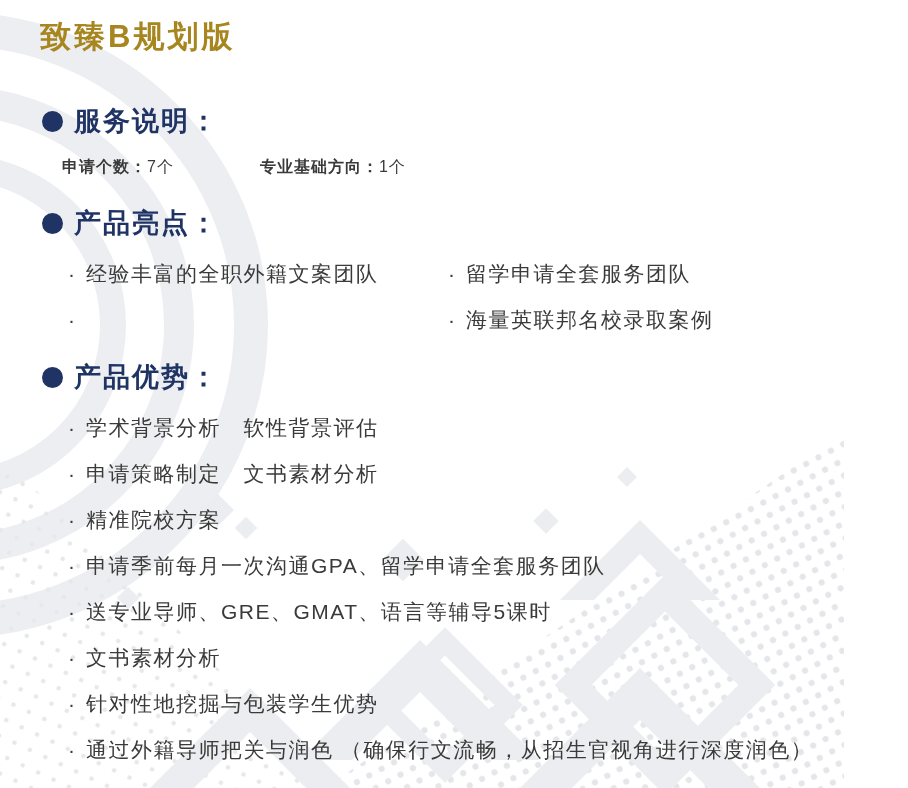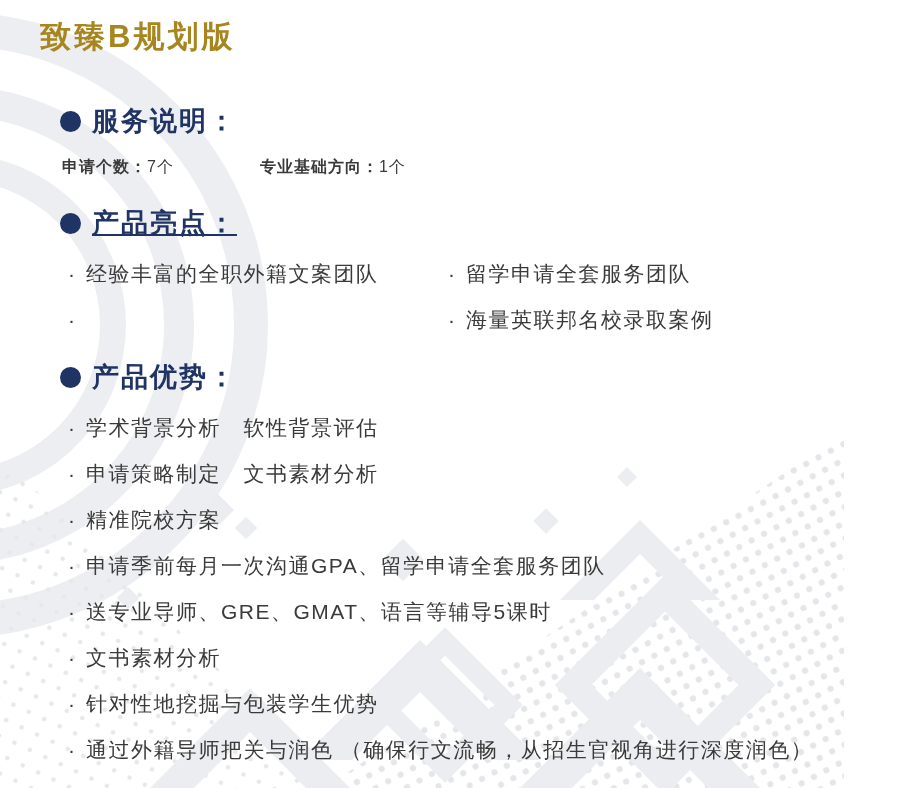--- a/index.html
+++ b/index.html
@@ -14,28 +14,28 @@
 
   
   .content { position:absolute; inset:0; z-index:1; }
 
   .title {
     position:absolute; left:40px; top:16px; margin:0;
     font-size:31px; font-weight:700; letter-spacing:3px; color:#A7861F;
   }
 
   .heading {
-    position:absolute; left:60px; display:flex; align-items:center; gap:11px;
+    position:absolute; left:42px; display:flex; align-items:center; gap:11px;
     color:#1F3364; font-weight:700; font-size:27px; letter-spacing:2px;
   }
   .heading .bullet-circle {
     width:21px; height:21px; border-radius:50%; background:#1F3364; flex:none;
   }
   .heading-service    { top:103px; }
-  .heading-highlights { top:205px;text-decoration:underline; }
+  .heading-highlights { top:205px; }
   .heading-advantages { top:359px;justify-content:space-between; }
 
   .specs {
     position:absolute; left:62px; top:157px;
     font-size:16px; color:#3A3A3A; letter-spacing:1px;
   }
   .spec-label { font-weight:700; }
   .spec-gap { margin-left:86px; }
 
   .item {

